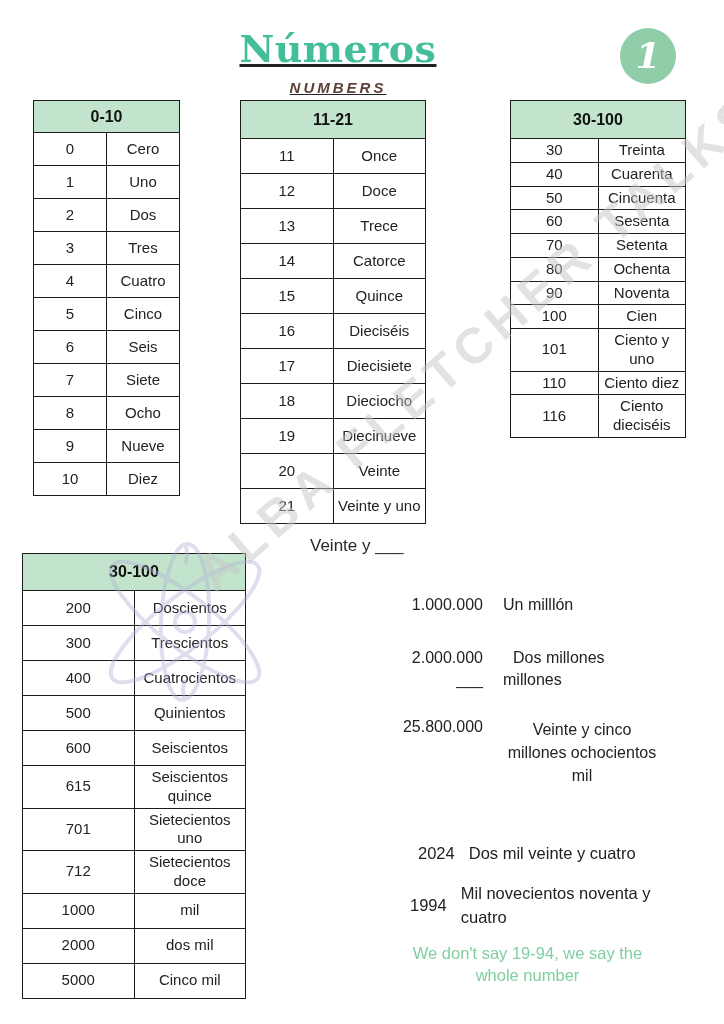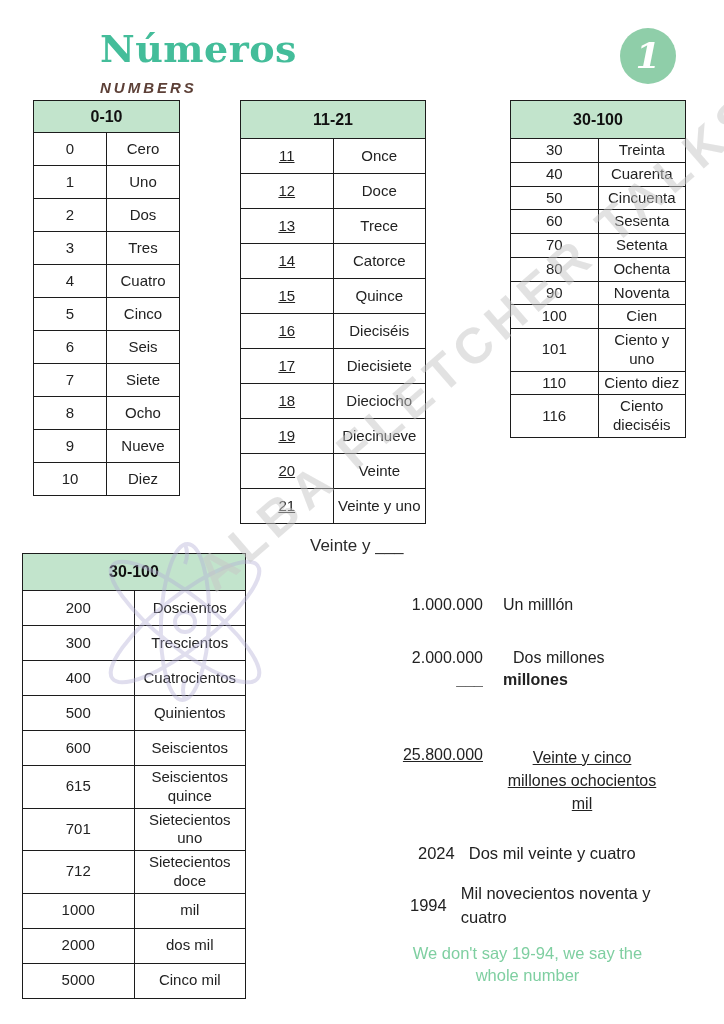--- a/index.html
+++ b/index.html
@@ -4,21 +4,21 @@
 <style>
   * { margin:0; padding:0; box-sizing:border-box; }
   html,body { background:#e8e8e8; }
   .page {
     position:relative; width:724px; height:1024px; margin:0 auto;
     background:#ffffff; overflow:hidden;
     font-family:"Liberation Sans", sans-serif; color:#222;
   }
 
   
-  .header-block { position:absolute; left:100px; top:26px; width:500px; text-align:left; }
+  .header-block { position:absolute; left:88px; top:26px; width:500px; text-align:center;text-decoration:underline; }
   .page-title {
     font-family:"DejaVu Serif", serif; font-weight:bold;
     font-size:38px; color:var(--accent-green); letter-spacing:.5px;
   }
   .page-subtitle {
     margin-top:8px; font-style:italic; font-size:15px; letter-spacing:3px;
     color:var(--subtitle-brown); font-weight:bold;
   }
   .badge {
     position:absolute; left:620px; top:28px; width:56px; height:56px;
@@ -50,33 +50,33 @@
     background:var(--table-header-green); border:1.5px solid #1c1c1c;
     font-size:16px; font-weight:bold; color:#111;margin-top:19px;
   }
   table.num-table td {
     border:1px solid #1c1c1c; text-align:center; vertical-align:middle;
     padding:2px 4px; line-height:1.25;
   }
   table.num-table { border:1.5px solid #1c1c1c; }
 
   .t1 { left:33px;  top:100px; width:147px; } .t1 th { height:32px; } .t1 td { height:33px; } .t1 .c-num { width:55px; }
-  .t2 { left:240px; top:100px; width:186px; } .t2 th { height:38px; } .t2 td { height:35px; } .t2 .c-num { width:73px;text-decoration:underline; }
+  .t2 { left:240px; top:100px; width:186px; } .t2 th { height:38px; } .t2 td { height:35px; } .t2 .c-num { width:73px; }
   .t3 { left:510px; top:100px; width:176px; } .t3 th { height:38px; } .t3 td { height:18px; } .t3 .c-num { width:62px; }
   .t4 { left:22px;  top:553px; width:224px; } .t4 th { height:37px; } .t4 td { height:35px; } .t4 .c-num { width:65px; }
 
   
   .veinte-prompt { position:absolute; left:310px; top:536px; font-size:17px; color:#2a2a2a; z-index:6; }
 
   
   .m-row { position:absolute; left:383px; display:flex; align-items:flex-start; font-size:16px; z-index:6; }
   .m-num { width:100px; text-align:right; margin-right:20px; white-space:nowrap; }
   .m-label { white-space:nowrap; }
   .m-row.wrap .m-label { white-space:normal; width:158px; text-align:center; line-height:1.45; }
-  .m-r1 { top:596px; } .m-r2 { top:649px;gap:10px; } .m-r3 { top:671px;font-weight:bold; } .m-r4 { top:746px;text-decoration:underline; }
+  .m-r1 { top:596px; } .m-r2 { top:649px;gap:10px; } .m-r3 { top:671px; } .m-r4 { top:718px; }
 
   
   .anos-title {
     position:absolute; left:440px; top:788px; width:140px; text-align:center;
     font-family:"DejaVu Serif", serif; font-weight:bold; font-size:34px;
     color:var(--anos-green); z-index:6;
   }
   .year-row { position:absolute; display:flex; align-items:center; font-size:16.5px; z-index:6; }
   .y-num { margin-right:14px; }
   .yr1 { left:395px; top:844px;margin-left:23px; }

